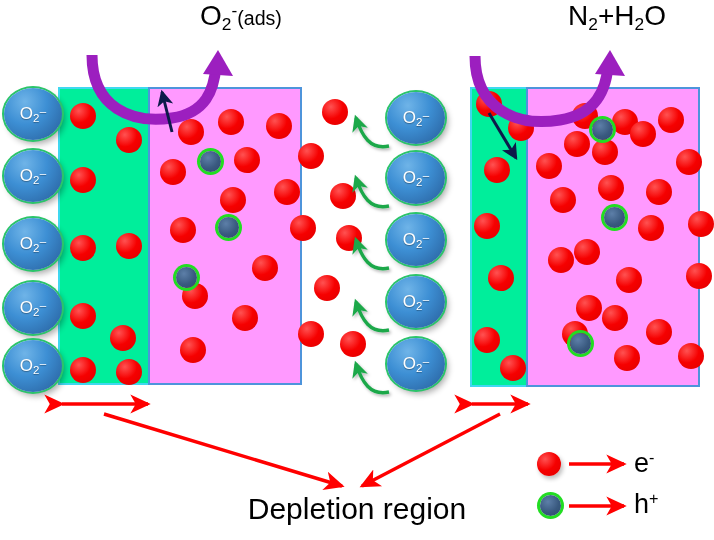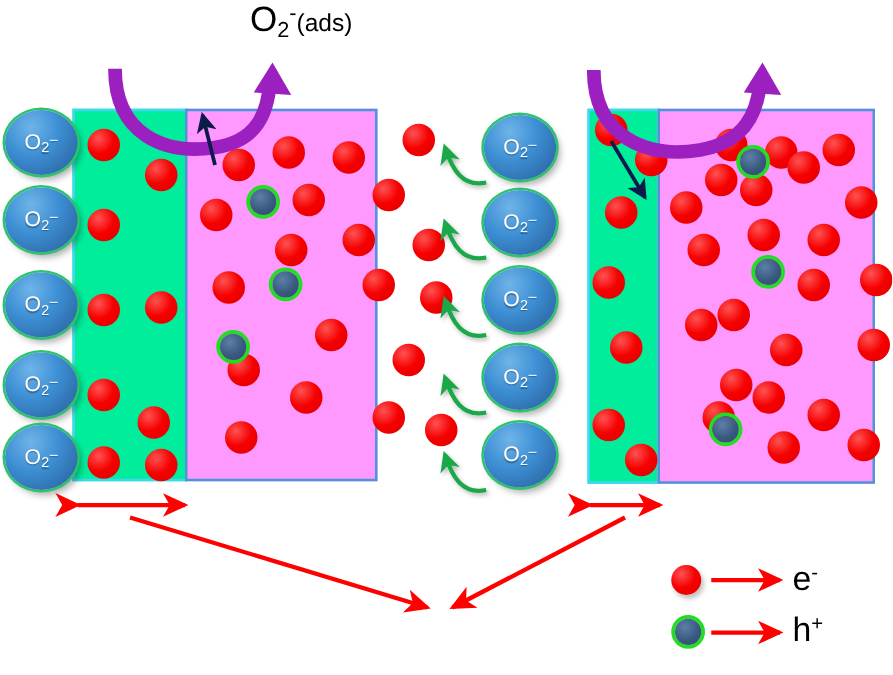--- a/index.html
+++ b/index.html
@@ -131,20 +131,23 @@
 <body>
 
 <div id="stage">
 
 
   <div class="chem-label" style="left:200px; top:2px;text-align:center;">
     <span>O</span><sub>2</sub><sup>-</sup><span class="sm">(ads)</span>
   </div>
 
 
+  <div class="chem-label" style="left:568px; top:2px;">
+    <span>N</span><sub>2</sub><span>+H</span><sub>2</sub><span>O</span>
+  </div>
 
   <div class="block" id="panel-left" style="left:58px; top:87px; width:244px; height:298px; border:none;">
     <div class="layer depletion" style="left:0; width:92px;"></div>
     <div class="layer bulk" style="left:90px; right:0;"></div>
   </div>
 
   <div class="block" id="panel-right" style="left:470px; top:87px; width:230px; height:300px; border:none;">
     <div class="layer depletion" style="left:0; width:58px;"></div>
     <div class="layer bulk" style="left:56px; right:0;"></div>
   </div>
@@ -299,20 +302,21 @@
       <line x1="104" y1="414" x2="342" y2="486" marker-end="url(#redhead)"></line>
       <line x1="500" y1="414" x2="362" y2="486" marker-end="url(#redhead)"></line>
     </g>
 
     <g stroke="#ff0000" stroke-width="3.4">
       <line x1="569" y1="464" x2="624" y2="464" marker-end="url(#redhead)"></line>
       <line x1="569" y1="506" x2="624" y2="506" marker-end="url(#redhead)"></line>
     </g>
   </svg>
 
+  <div id="depletion-caption">Depletion region</div>
 
   <div class="electron" style="left:537px; top:452px; width:24px; height:24px; box-shadow:2px 3px 4px rgba(0,0,0,0.25);"></div>
   <div class="legend-text" style="left:634px; top:448px;">
     <span>e</span><sup>-</sup>
   </div>
 
   <div class="hole" style="left:540px; top:495px; width:21px; height:21px;"></div>
   <div class="legend-text" style="left:634px; top:489px;">
     <span>h</span><sup>+</sup>
   </div>

